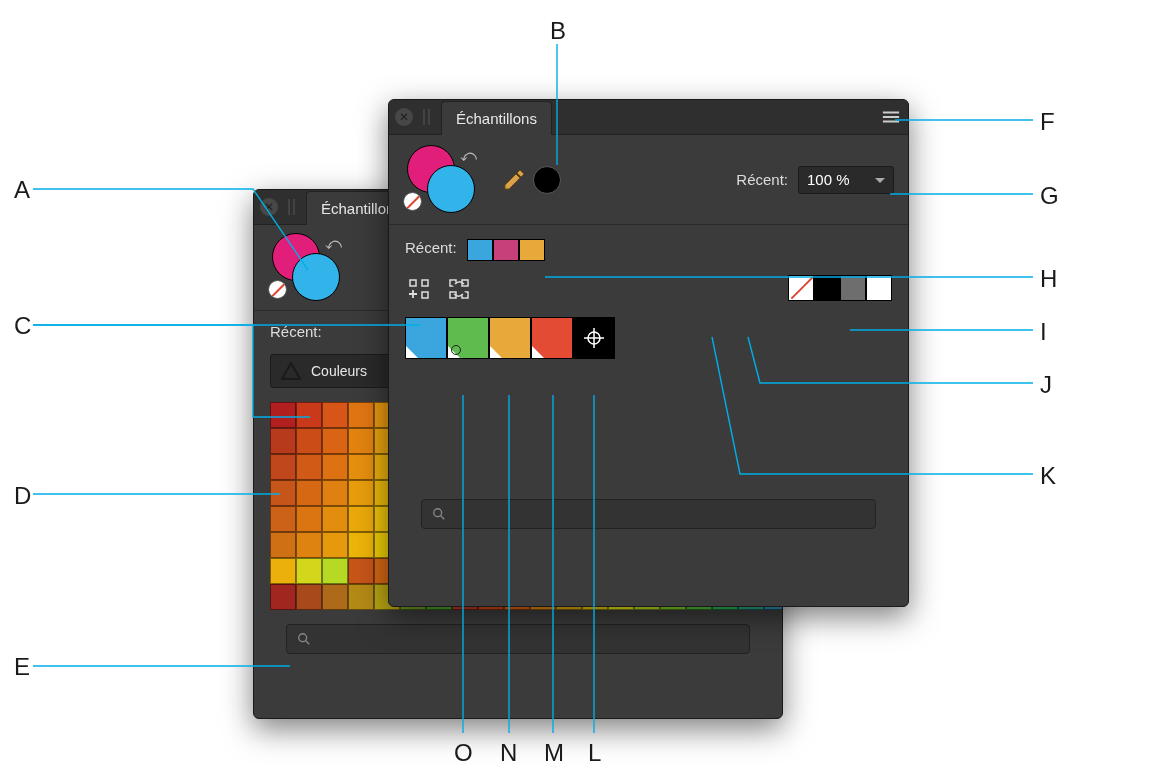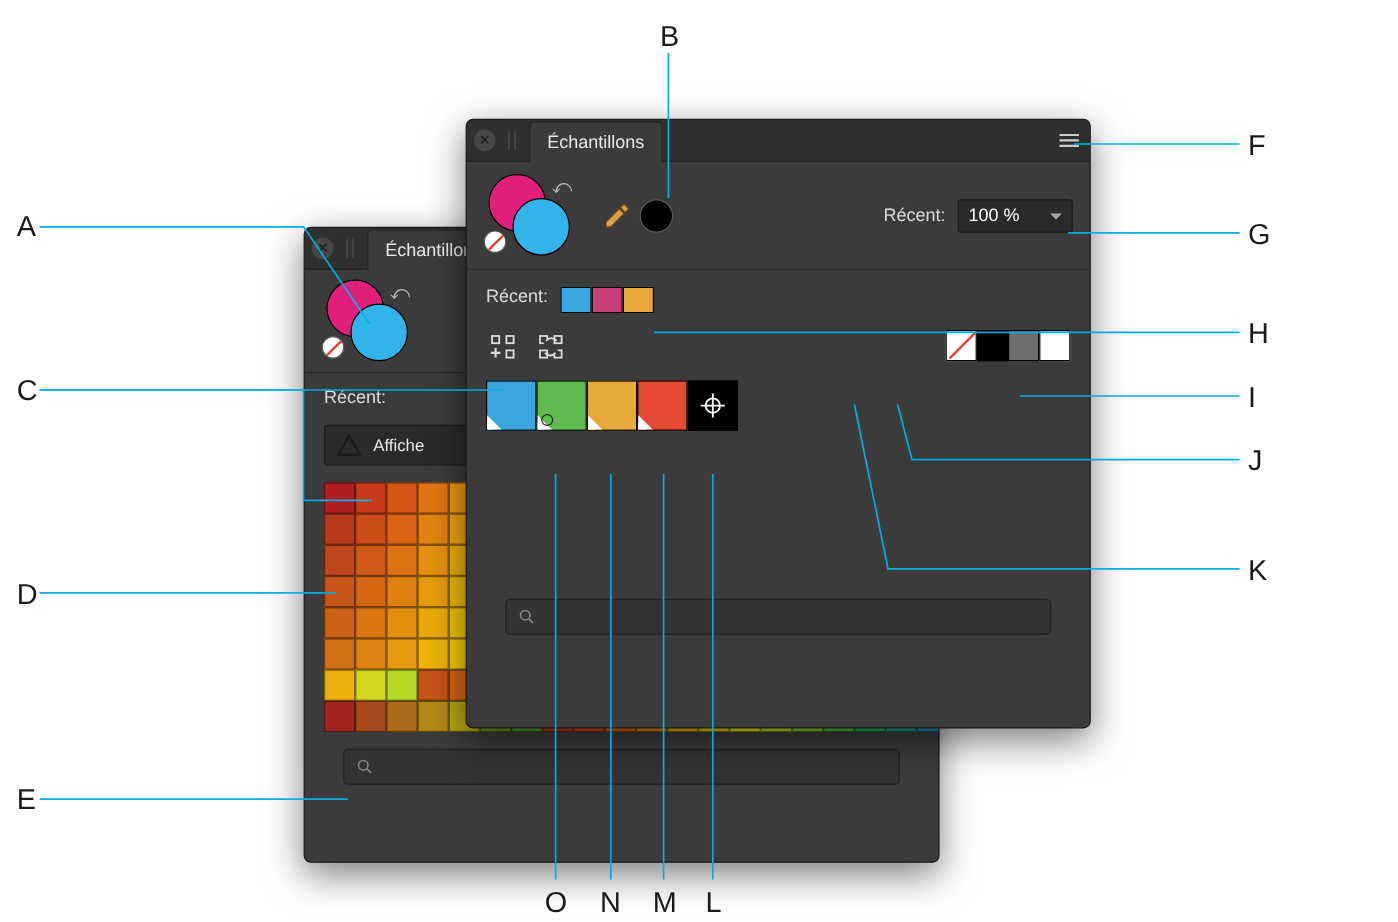--- a/index.html
+++ b/index.html
@@ -246,21 +246,21 @@
     <div class="row">
       <span class="lab">Récent:</span>
     </div>
 
     <div class="palette-select">
       <span class="tri-icon">
         <svg viewBox="0 0 20 18">
             <path d="M10 1 L19 17 H1 Z" fill="none" stroke="#1a1a1a" stroke-width="2"></path>
           </svg>
       </span>
-      <span>Affiche</span>
+      <span>Couleurs</span>
       <div class="stepper">
         <span class="up"></span>
           <span class="dn"></span>
       </div>
     </div>
 
     <div class="grid" id="rear-grid">
         <div class="gcell" style="background: rgb(177, 31, 31);"></div>
         <div class="gcell" style="background: rgb(201, 57, 26);"></div>
         <div class="gcell" style="background: rgb(215, 85, 22);"></div>

